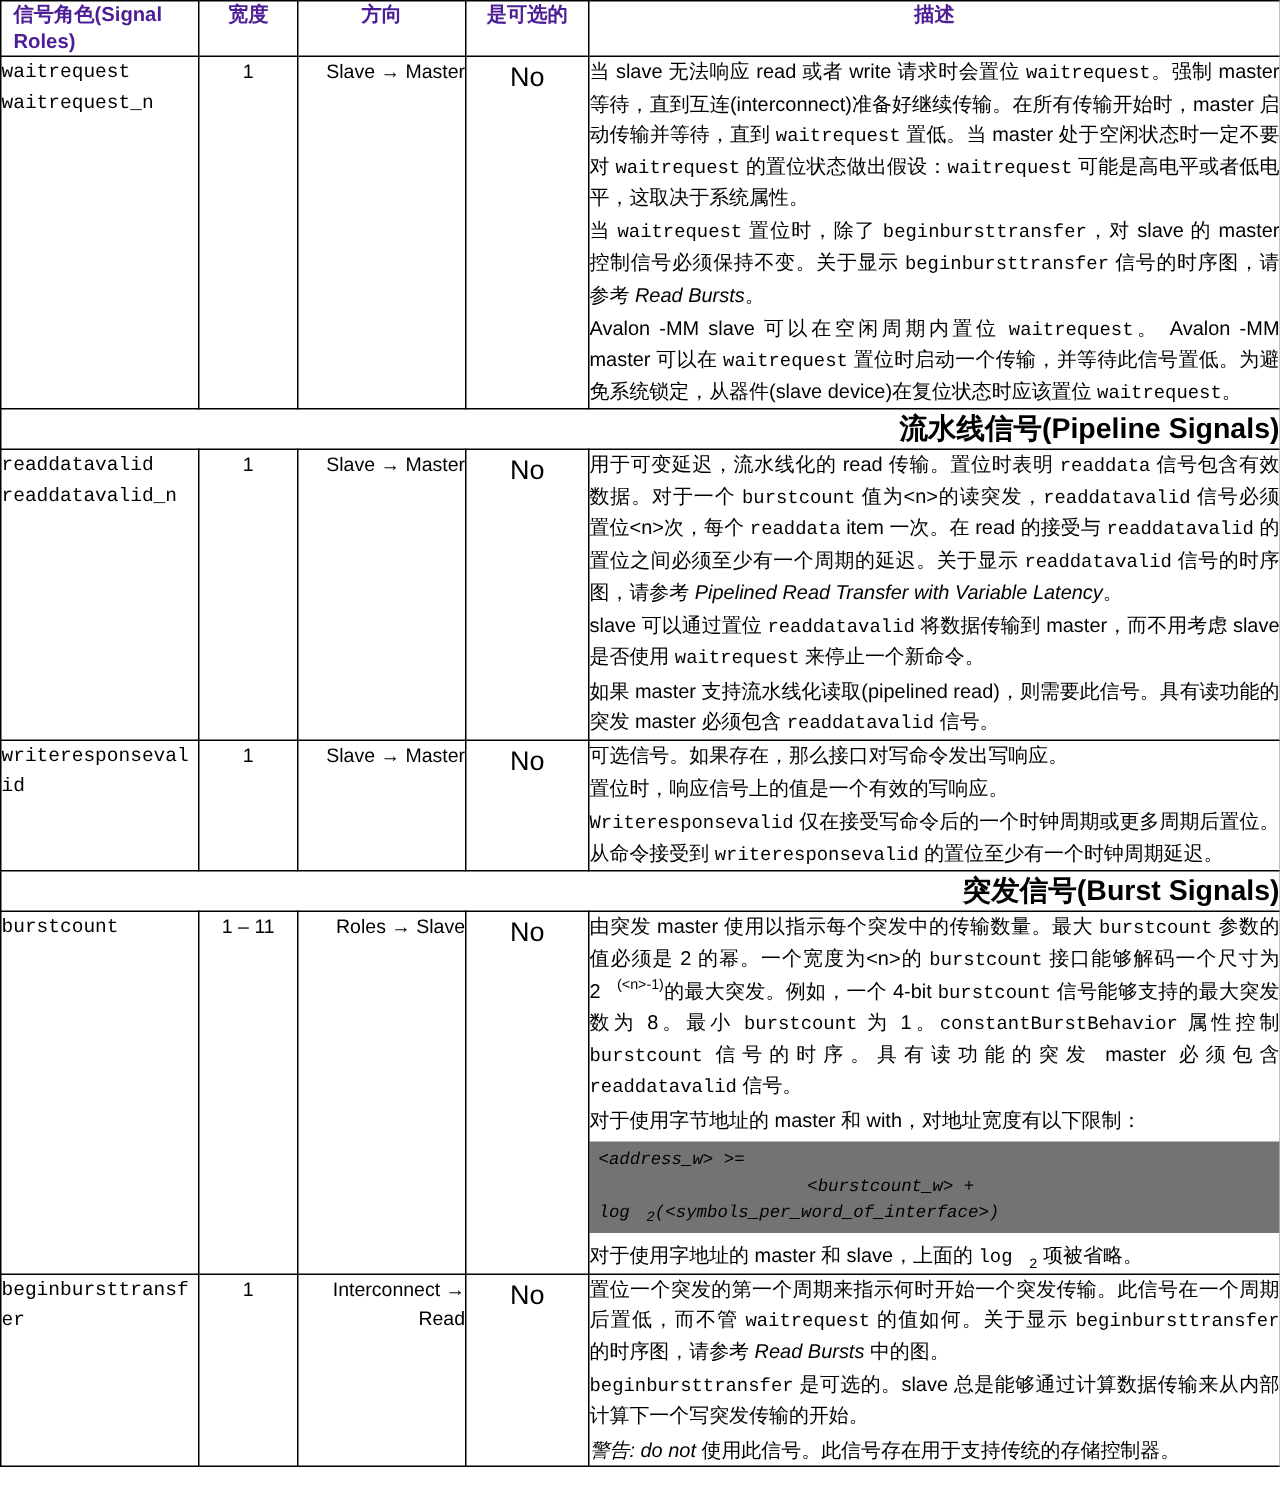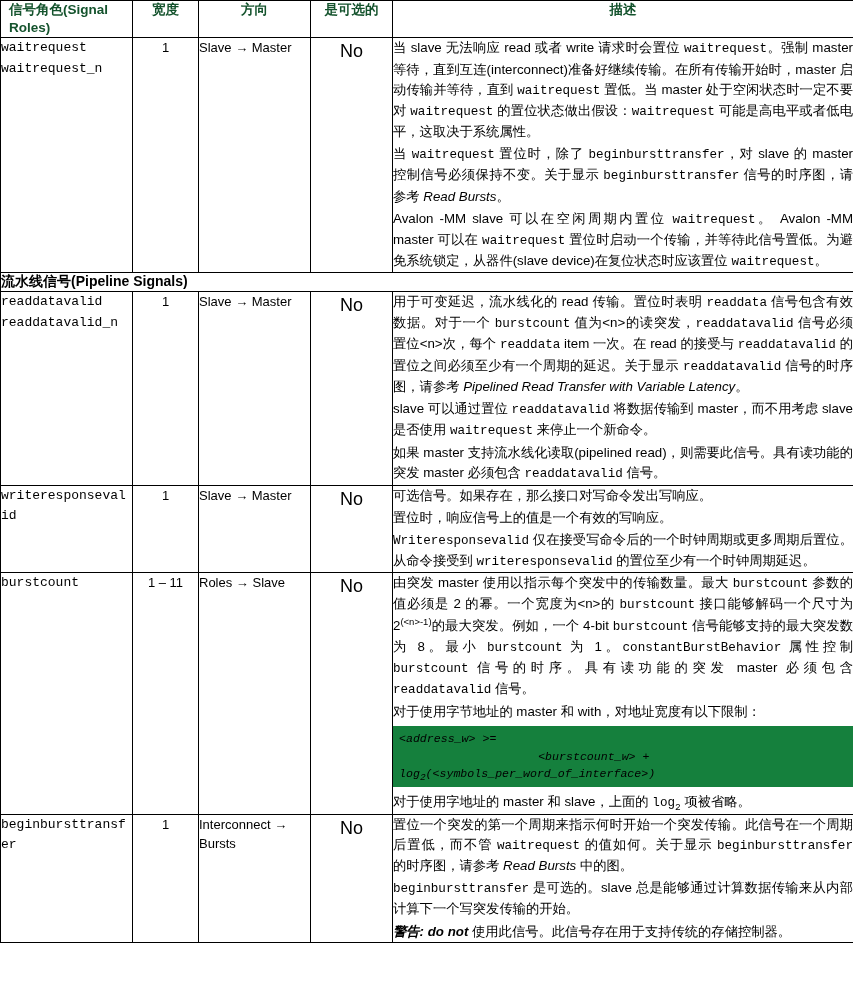--- a/index.html
+++ b/index.html
@@ -27,35 +27,35 @@
   .signal-table td, .signal-table th {
     border: 1px solid #000000;
     vertical-align: top;
     padding: 0;
   }
 
   
   .hdr-cell {
     text-align: center;
     font-weight: bold;
-    color: #14532d;
+    color: #4c1d95;
     font-size: 13.5px;
     line-height: 1.35;
     padding: 8px 6px 10px 6px;
   }
   .hdr-cell.first {
     text-align: left;
     padding-left: 8px;
   }
 
   
   .section-cell {
-    text-align: left;
+    text-align: right;
     font-weight: bold;
-    font-size: 14px;
+    font-size: 19px;
     padding: 7px 4px 8px 4px;
     color: #000000;
   }
 
   
   .mono-cell {
     font-family: "Liberation Mono", "DejaVu Sans Mono", monospace;
     font-size: 13px;
     line-height: 1.6;
     padding: 7px 4px 10px 8px;
@@ -63,21 +63,21 @@
     white-space: pre-wrap;
   }
   .width-cell {
     text-align: center;
     font-size: 13px;
     line-height: 1.55;
     padding: 8px 4px 10px 4px;
     white-space: pre-line;
   }
   .dir-cell {
-    text-align: left;
+    text-align: right;
     font-size: 13px;
     line-height: 1.5;
     padding: 8px 8px 10px 8px;
     margin-top: 28px;
   }
   .req-cell {
     text-align: center;
     font-size: 18px;
     line-height: 1.5;
     padding: 8px 4px 10px 4px;
@@ -92,35 +92,36 @@
     margin: 0 0 2px 0;
   }
   .desc-cell p:last-child {
     margin-bottom: 0;
   }
   .mono {
     font-family: "Liberation Mono", "DejaVu Sans Mono", monospace;
     font-size: 12.6px;
   }
   .ital { font-style: italic; }
-  .bi { font-style: italic; font-weight: bold; }
+  .bi { font-style: italic; font-weight: normal; }
 
   .code-block {
-    background: #15803d;
+    background: #737373;
     font-family: "Liberation Mono", "DejaVu Sans Mono", monospace;
     font-style: italic;
     font-size: 11.6px;
     line-height: 1.5;
     padding: 4px 6px 5px 6px;
     margin: 4px 0 5px 0;
     white-space: pre-wrap;
   }
   sup, sub {
     font-size: 9.5px;
     line-height: 0;
+    margin-left: 11px;
   }
 </style>
 </head>
 <body>
 
 <table class="signal-table">
   <colgroup>
     <col class="c-name">
       <col class="c-width">
       <col class="c-dir">
@@ -173,40 +174,43 @@
       <td class="width-cell">1</td>
       <td class="dir-cell">Slave → Master</td>
       <td class="req-cell">No</td>
       <td class="desc-cell">
         <p>可选信号。如果存在，那么接口对写命令发出写响应。</p>
         <p>置位时，响应信号上的值是一个有效的写响应。</p>
         <p><span class="mono">Writeresponsevalid</span> 仅在接受写命令后的一个时钟周期或更多周期后置位。从命令接受到 <span class="mono">writeresponsevalid</span> 的置位至少有一个时钟周期延迟。</p>
       </td>
     </tr>
 
+    <tr>
+      <td class="section-cell" colspan="5">突发信号(Burst Signals)</td>
+    </tr>
 
     <tr>
       <td class="mono-cell">burstcount</td>
       <td class="width-cell">1 – 11</td>
       <td class="dir-cell">Roles → Slave</td>
       <td class="req-cell">No</td>
       <td class="desc-cell">
         <p>由突发 master 使用以指示每个突发中的传输数量。最大 <span class="mono">burstcount</span> 参数的值必须是 2 的幂。一个宽度为&lt;n&gt;的 <span class="mono">burstcount</span> 接口能够解码一个尺寸为 2<sup>(&lt;n&gt;-1)</sup>的最大突发。例如，一个 4-bit <span class="mono">burstcount</span> 信号能够支持的最大突发数为 8。最小 <span class="mono">burstcount</span> 为 1。<span class="mono">constantBurstBehavior</span> 属性控制 <span class="mono">burstcount</span> 信号的时序。具有读功能的突发 master 必须包含 <span class="mono"><span class="mono">readdata</span>valid</span> 信号。</p>
         <p>对于使用字节地址的 master 和 with，对地址宽度有以下限制：</p>
         <div class="code-block">&lt;address_w&gt; &gt;=
                     &lt;burstcount_w&gt; +
 log<sub>2</sub>(&lt;symbols_per_word_of_interface&gt;)</div>
         <p>对于使用字地址的 master 和 slave，上面的 <span class="mono">log<sub>2</sub></span> 项被省略。</p>
       </td>
     </tr>
 
     <tr>
       <td class="mono-cell">beginbursttransfer</td>
       <td class="width-cell">1</td>
-      <td class="dir-cell">Interconnect → Bursts</td>
+      <td class="dir-cell">Interconnect → Read</td>
       <td class="req-cell">No</td>
       <td class="desc-cell">
         <p>置位一个突发的第一个周期来指示何时开始一个突发传输。此信号在一个周期后置低，而不管 <span class="mono">waitrequest</span> 的值如何。关于显示 <span class="mono">beginbursttransfer</span> 的时序图，请参考 <span class="ital">Read Bursts</span> 中的图。</p>
         <p><span class="mono">beginbursttransfer</span> 是可选的。slave 总是能够通过计算数据传输来从内部计算下一个写突发传输的开始。</p>
         <p><span class="bi">警告: do not</span> 使用此信号。此信号存在用于支持传统的存储控制器。</p>
       </td>
     </tr>
 
   </tbody>
 </table>

